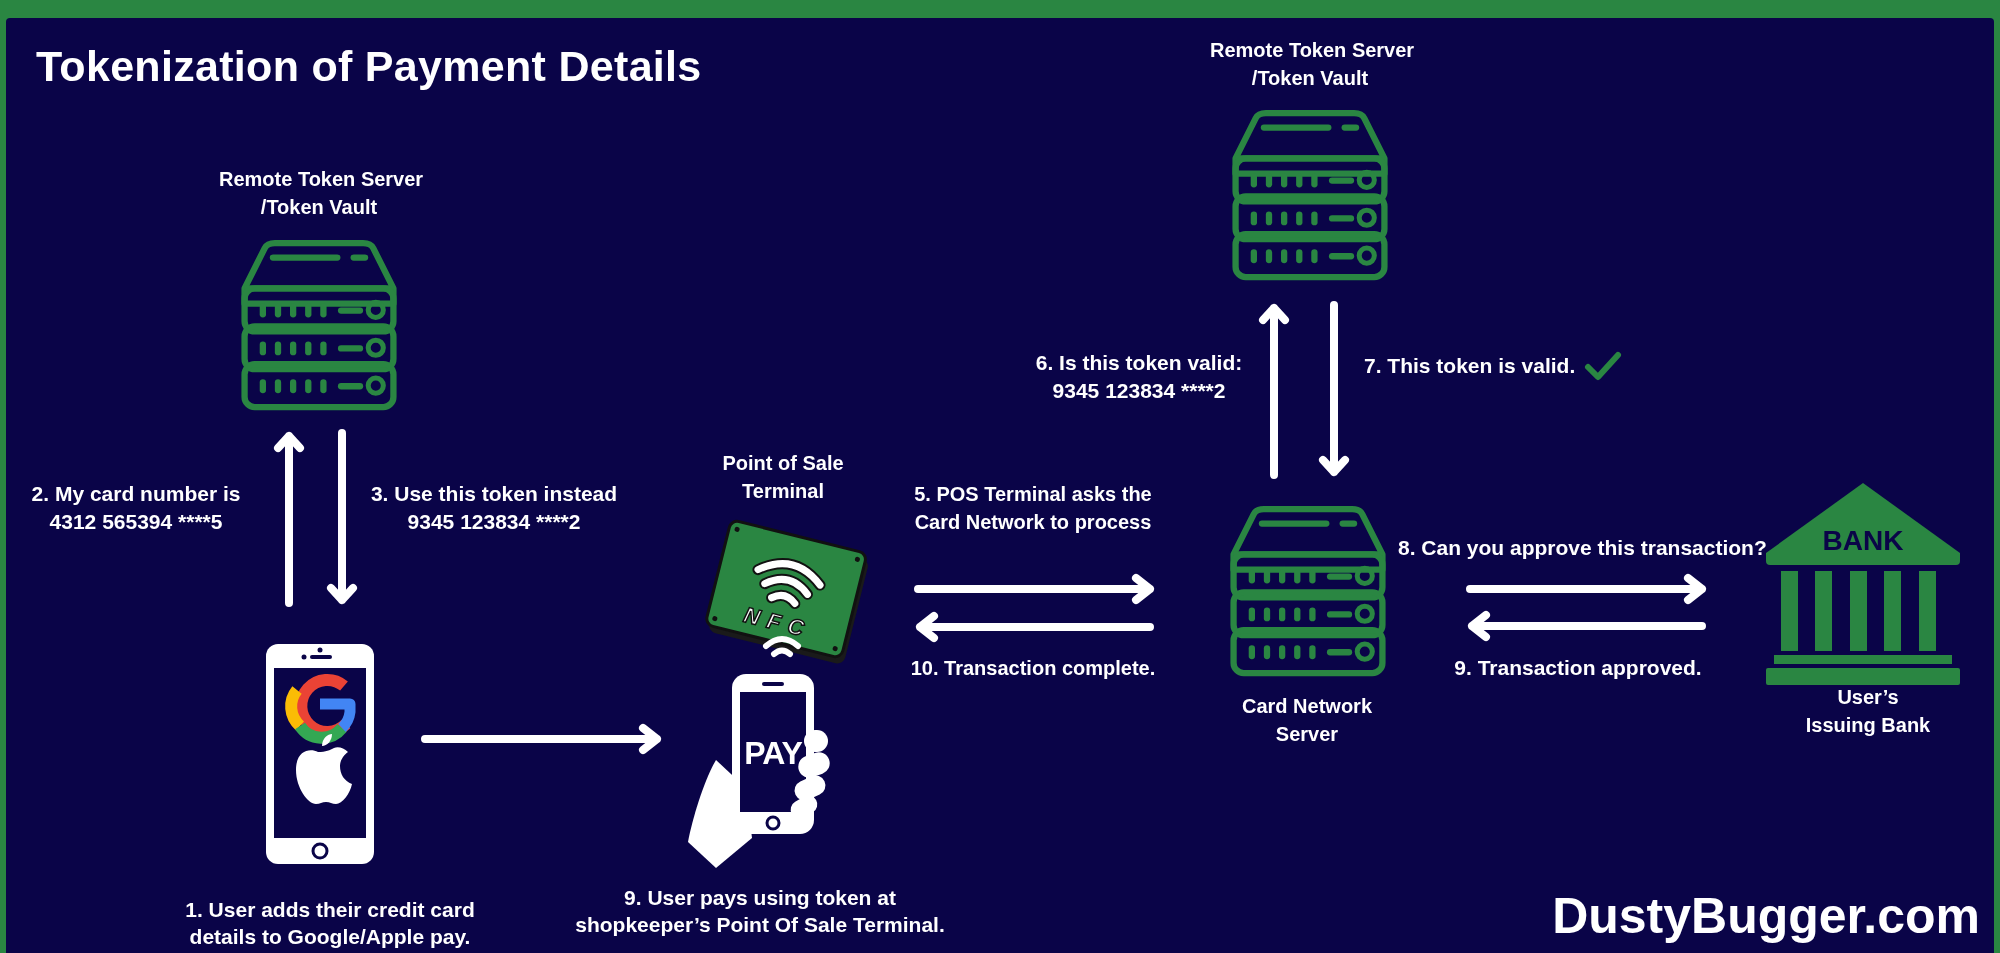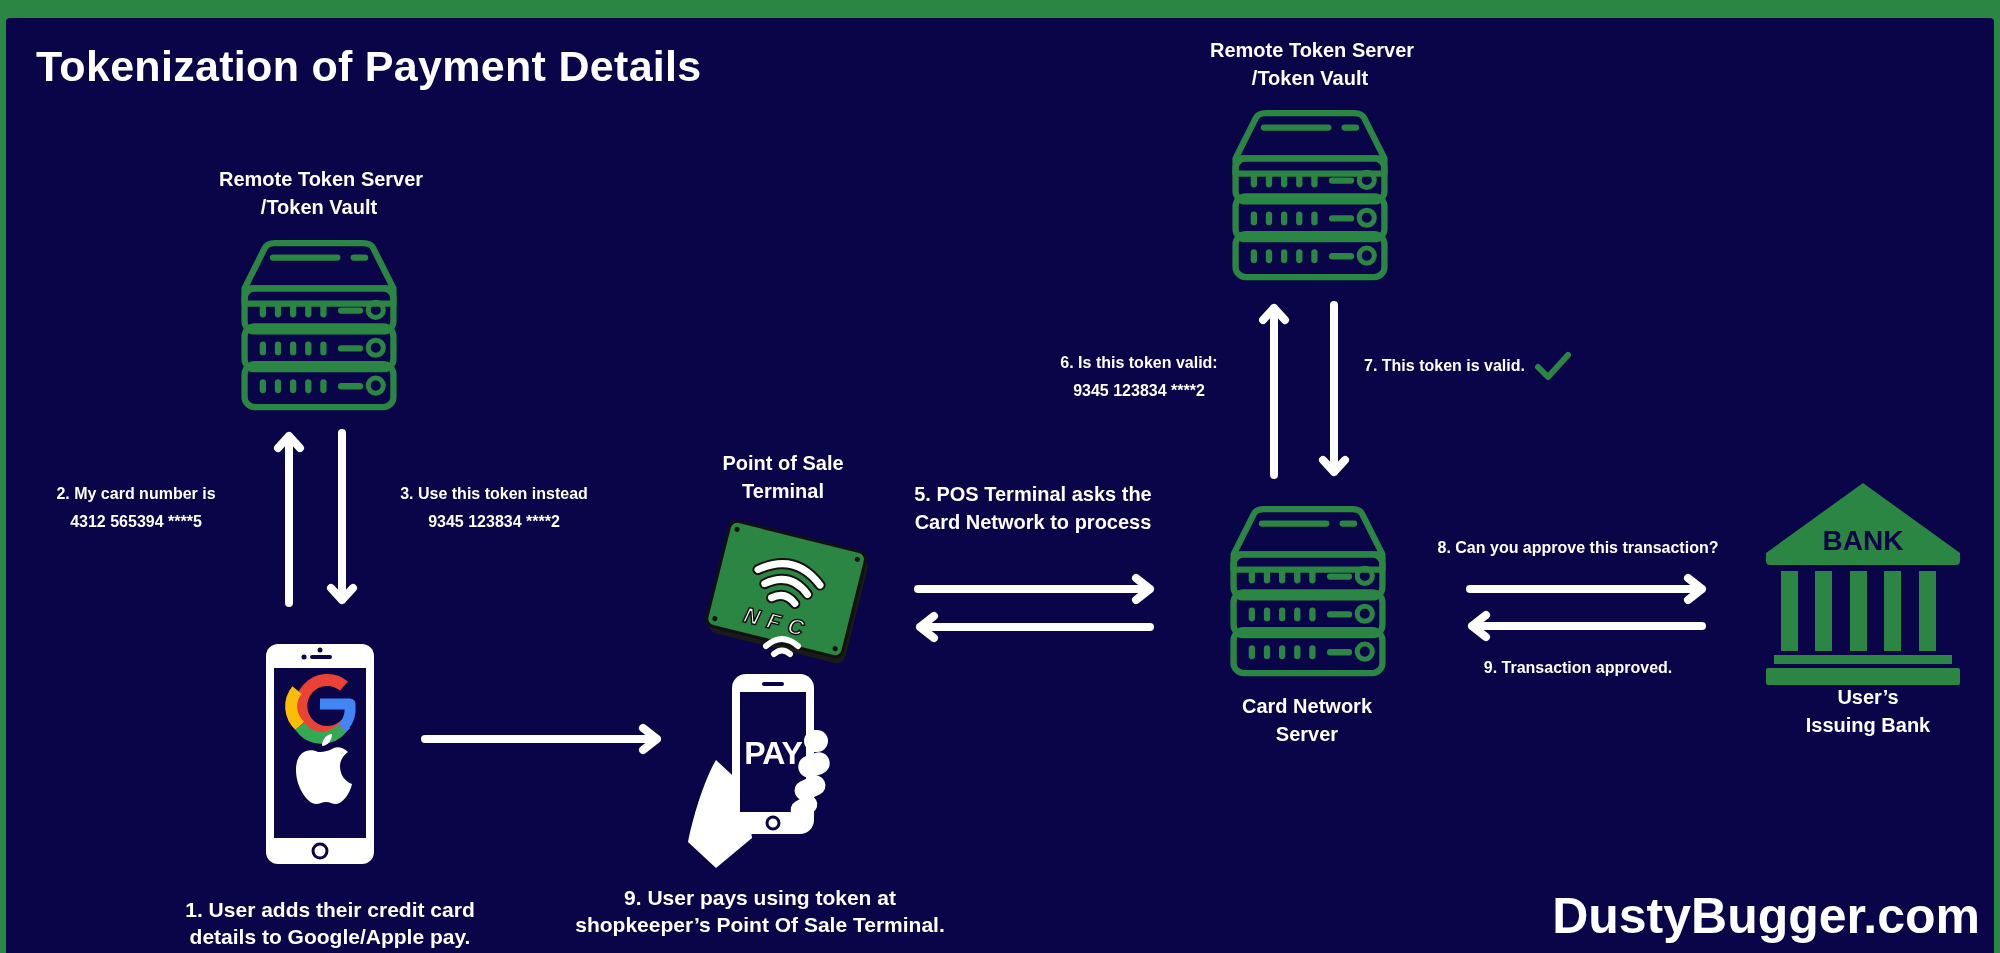--- a/index.html
+++ b/index.html
@@ -2,21 +2,21 @@
 <html><head>
 <meta charset="utf-8">
 <style>
   html, body { margin:0; padding:0; }
   body { width:2000px; height:953px; overflow:hidden; background:#2a8642; font-family:"Liberation Sans", sans-serif; }
   #frame { position:absolute; left:6px; top:18px; width:1988px; height:941px; background:#0a0448; border-radius:4px; overflow:hidden; }
   .abs { position:absolute; }
   .txt { position:absolute; color:#ffffff; font-weight:bold; text-align:center; white-space:nowrap; font-family:"Liberation Sans", sans-serif; }
   .lbl { font-size:20px; line-height:28px; }
   .cap { font-size:21px; line-height:27px; }
-  .step { font-size:16px; line-height:28px; font-family:"Liberation Sans Narrow","Liberation Sans", sans-serif; }
+  .step { font-size:21px; line-height:28px; font-family:"Liberation Sans Narrow","Liberation Sans", sans-serif; }
   #title { left:30px; top:22px; font-size:43px; line-height:52px; text-align:left; font-weight:bold; letter-spacing:0.3px; }
   #brand { right:14px; top:868px; font-size:50px; line-height:60px; text-align:right; }
   svg { position:absolute; overflow:visible; }
 </style>
 </head>
 <body>
 
 <div id="frame">
 
   <div id="title" class="txt">Tokenization of Payment Details</div>
@@ -146,20 +146,21 @@
   <div class="txt lbl" style="left:887px; top:462px; width:280px;">
     <div>5. POS Terminal asks the</div>
     <div>Card Network to process</div>
   </div>
   <svg style="left:908px; top:556px;" width="245" height="30" viewBox="0 0 245 30">
     <path d="M4 15 L236 15 M222 4 L236 15 L222 26" stroke="#fff" stroke-width="8" stroke-linecap="round" stroke-linejoin="round" fill="none"></path>
   </svg>
   <svg style="left:906px; top:594px;" width="245" height="30" viewBox="0 0 245 30">
     <path d="M238 15 L8 15 M22 4 L8 15 L22 26" stroke="#fff" stroke-width="8" stroke-linecap="round" stroke-linejoin="round" fill="none"></path>
   </svg>
+  <div class="txt lbl" style="left:887px; top:636px; width:280px;">10. Transaction complete.</div>
 
   <div class="txt lbl" style="left:1204px; top:18px; width:200px;">
     <div>Remote Token Server</div>
     <div>/Token Vault</div>
   </div>
   <svg class="server" style="left:1221px; top:90px;" width="166" height="164" viewBox="0 0 130 130">
       <path d="M6 40 L22 8 Q24 4 30 4 L100 4 Q106 4 108 8 L124 40 L124 52 L6 52 Z" fill="none" stroke="#2a8642" stroke-width="5" stroke-linejoin="round"></path>
     <line x1="6" y1="40" x2="124" y2="40" stroke="#2a8642" stroke-width="5"></line>
     <rect x="26" y="13" width="56" height="5" rx="2.5" fill="#2a8642"></rect>
     <rect x="90" y="13" width="14" height="5" rx="2.5" fill="#2a8642"></rect>

